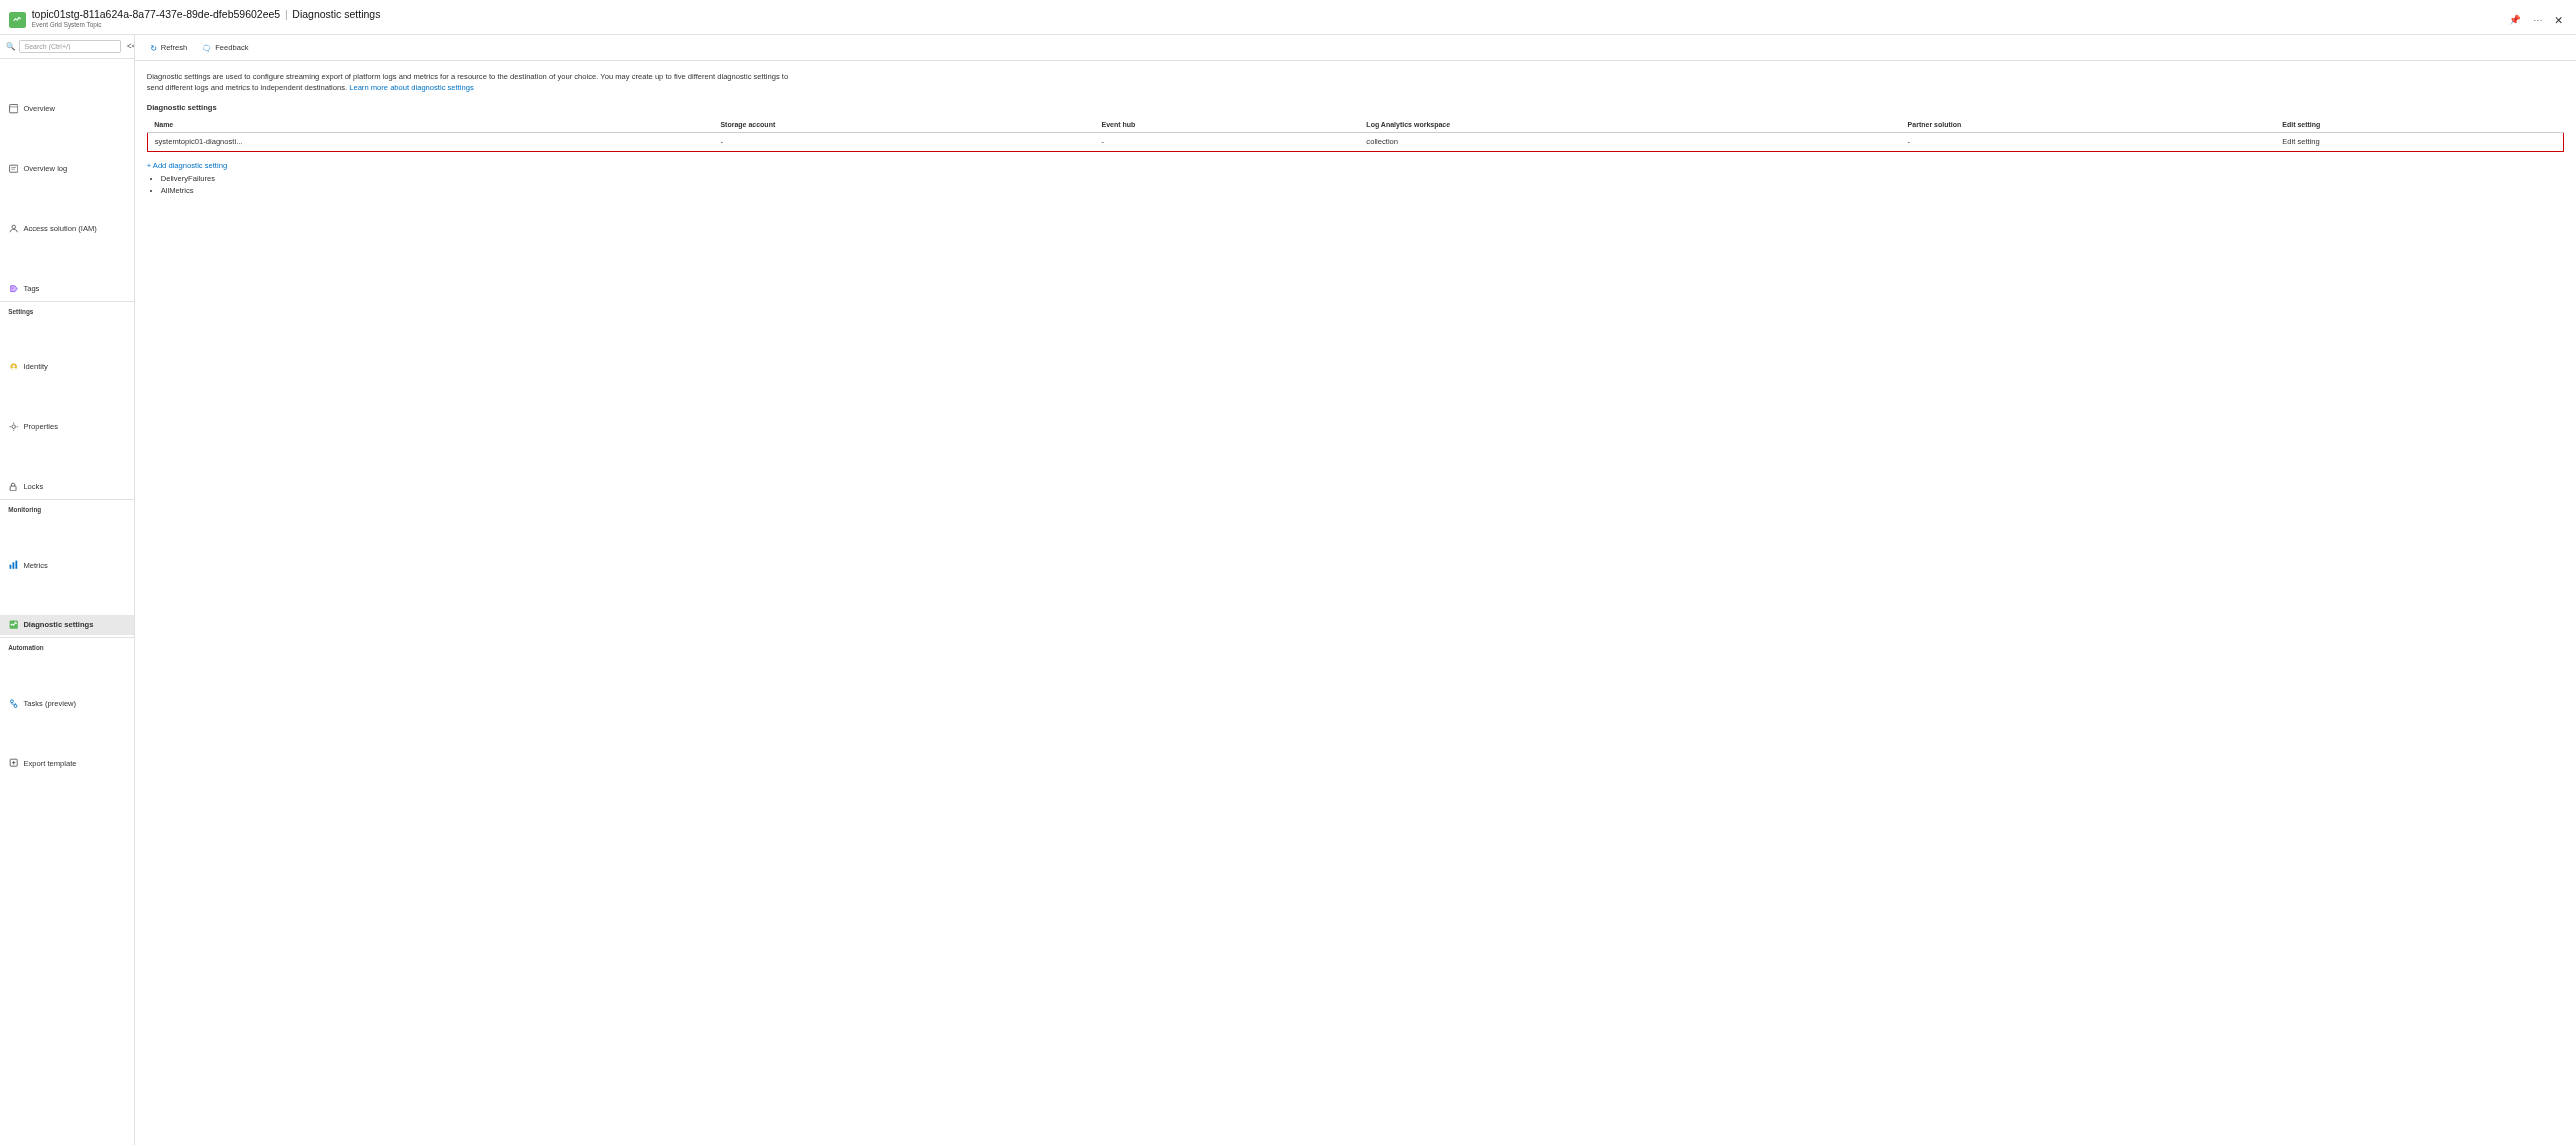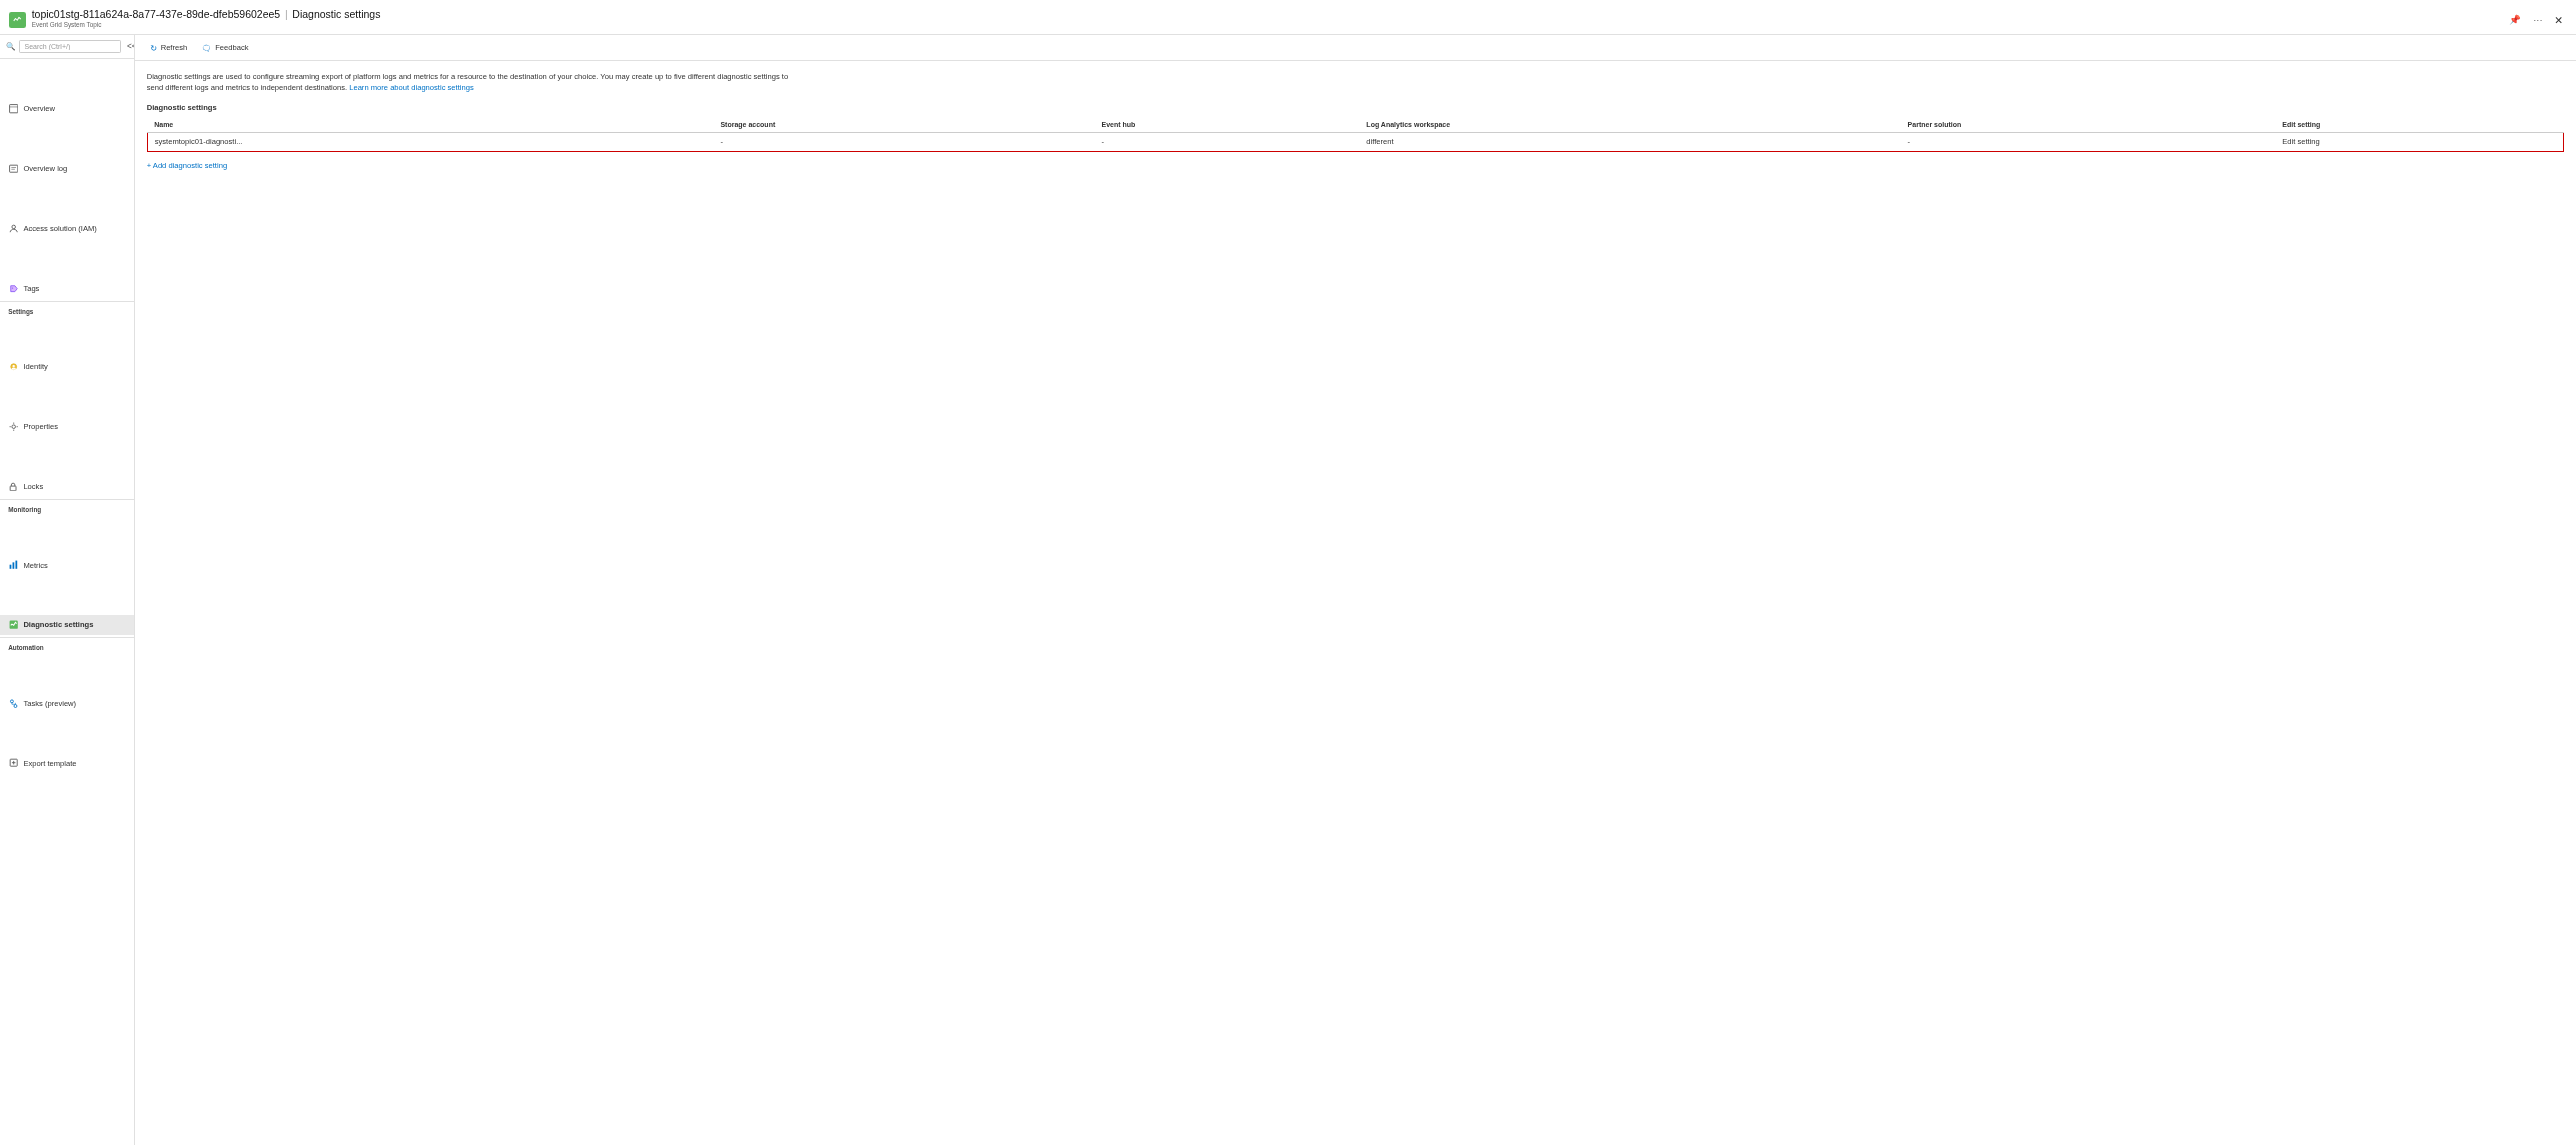--- a/index.html
+++ b/index.html
@@ -243,25 +243,29 @@
             <th>Log Analytics workspace</th>
             <th>Partner solution</th>
             <th>Edit setting</th>
           </tr>
         </thead>
         <tbody>
           <tr class="highlighted-row">
             <td>systemtopic01-diagnosti...</td>
             <td>-</td>
             <td>-</td>
-            <td class="link-cell">different</td>
+            <td class="link-cell">collection</td>
             <td>-</td>
             <td class="link-cell">Edit setting</td>
           </tr>
         </tbody>
       </table>
 
       <a href="#" class="add-link">+ Add diagnostic setting</a>
 
+      <ul class="bullet-list">
+        <li>DeliveryFailures</li>
+        <li>AllMetrics</li>
+      </ul>
     </div>
   </div>
 </div>
 
 
 </body></html>

